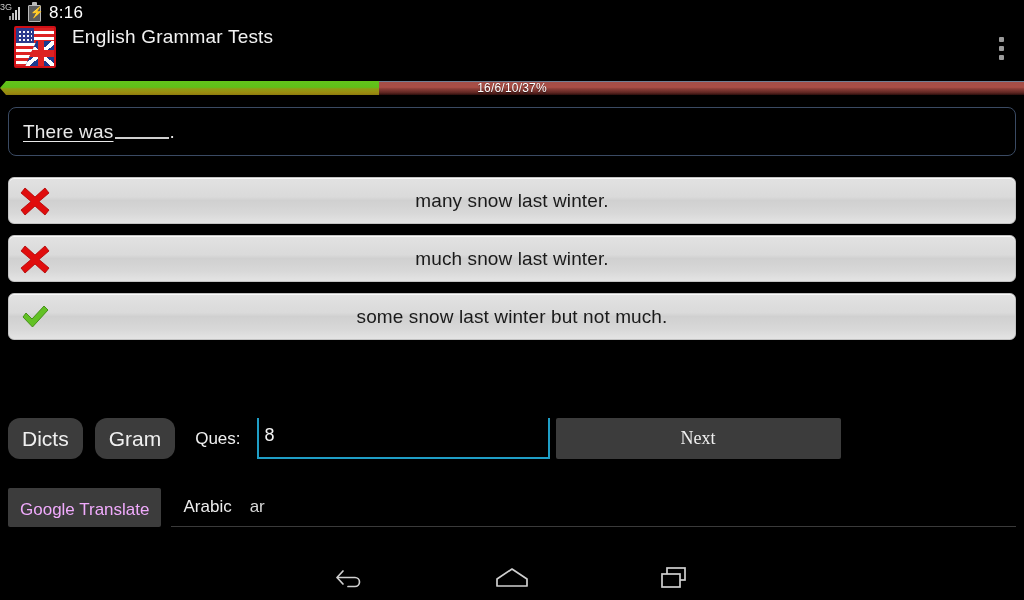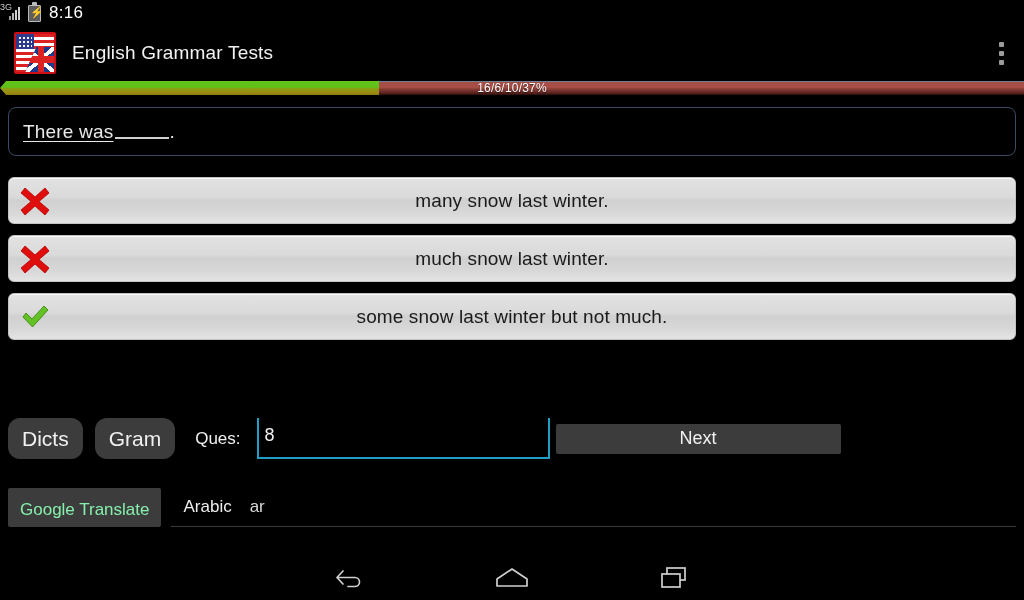--- a/index.html
+++ b/index.html
@@ -104,21 +104,21 @@
   }
 
   
   #app-bar {
     position: absolute;
     top: 26px; left: 0;
     width: 1024px;
     height: 54px;
     background: #000;
     display: flex;
-    align-items: center;
+    align-items: flex-start;
     padding: 0 8px 0 14px;
   }
   #app-icon {
     position: relative;
     width: 42px;
     height: 42px;
     border: 2px solid #cf0f16;
     border-radius: 2px;
     overflow: hidden;
     background: #fff;
@@ -363,38 +363,38 @@
     padding:0 6px 4px 6px;
     outline:none;
   }
   #btn-next {
     margin-left:6px;
     background:#3c3c3c;
     color:#f0f0f0;
     font-size:18px;
     border:none;
     border-radius:2px;
-    height:30px;
+    height:41px;
     width:285px;
     cursor:pointer;
-    font-family:Liberation Sans, sans-serif;
+    font-family:Liberation Serif, serif;
   }
 
   
   #translate-row {
     position:absolute;
     top:488px; left:8px;
     width:1008px;
     height:39px;
     display:flex;
     align-items:center;
   }
   #btn-translate {
     background:#3c3c3c;
-    color:#86efac;
+    color:#f0abfc;
     font-size:17px;
     border:none;
     border-radius:2px;
     height:39px;
     padding:12px 12px;
     cursor:pointer;
     font-family:"Liberation Sans", sans-serif;
     white-space:nowrap;
   }
   #lang-select {

